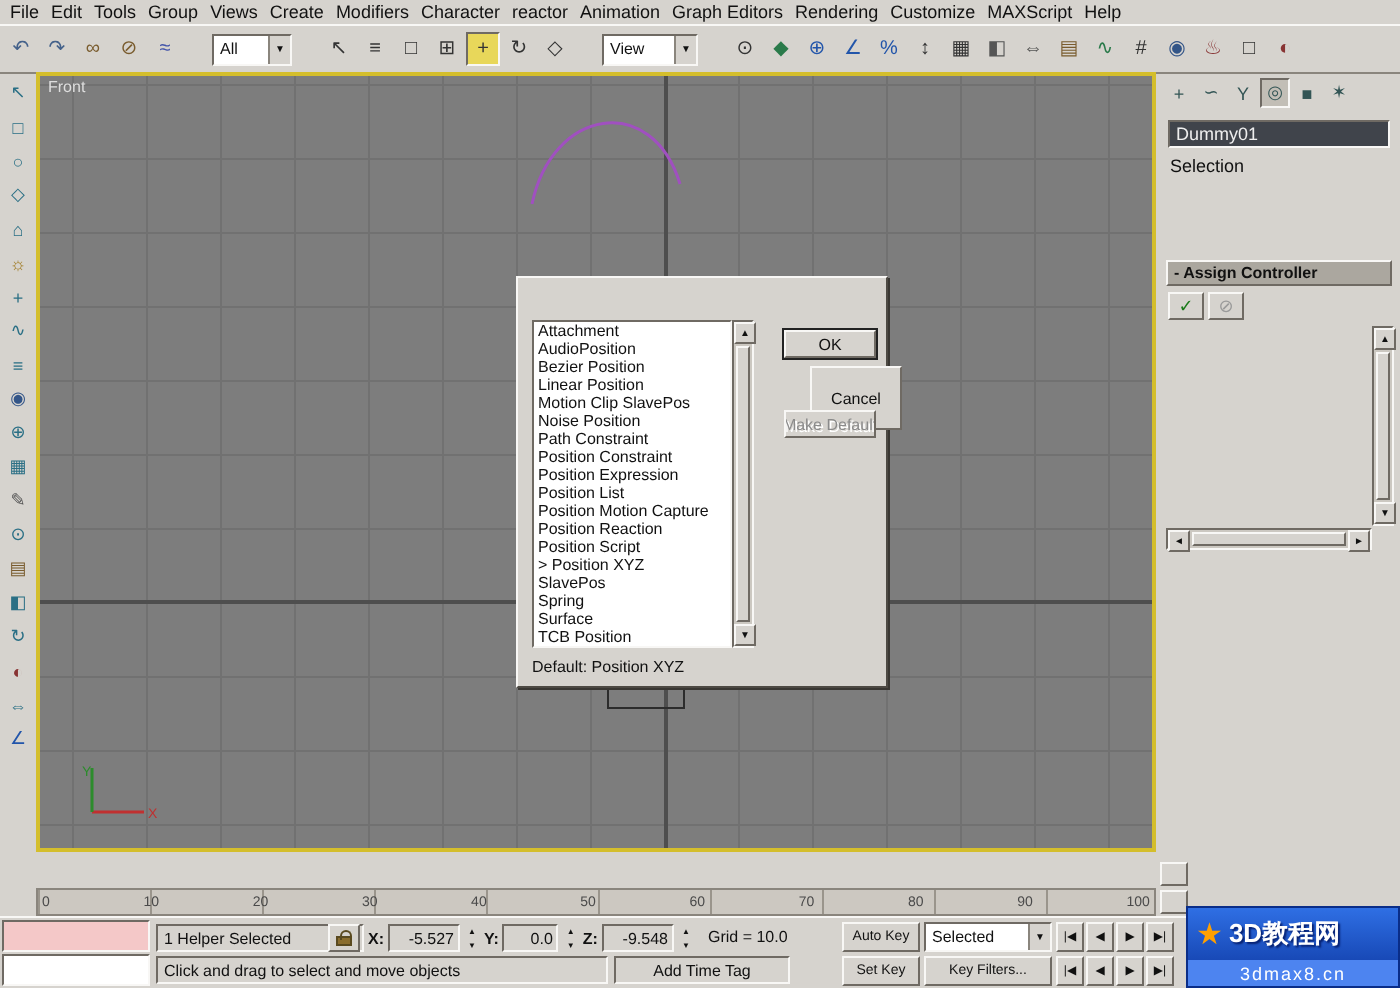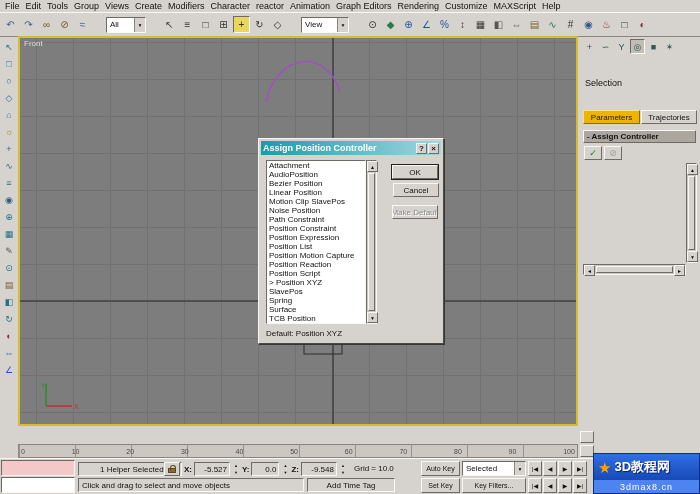--- a/index.html
+++ b/index.html
@@ -35,21 +35,21 @@
 .ts-btn{width:13px;height:10px;display:flex;align-items:center;justify-content:center;font-size:5px}
 .ts-thumb{width:66px;height:10px;display:flex;align-items:center;justify-content:center;font-size:8px;margin:0 1px}
 .ruler{position:absolute;left:18px;top:444px;width:560px;height:14px;background:#ccc8c1;border:1px solid #8a857d;background-image:repeating-linear-gradient(90deg,#9a958c 0 1px,transparent 1px 56px)}
 .ruler-labels{position:absolute;inset:0;display:flex;justify-content:space-between;align-items:center;padding:0 2px}
 .tick-label{font-size:7px;color:#4a4a4a}
 .misc-btn{position:absolute;width:14px;height:12px;z-index:2}
 
 .status-bar{position:absolute;left:0;top:458px;width:700px;height:36px;background:#d6d3ce;border-top:1px solid #f8f7f5}
 .mini-pink{position:absolute;left:1px;top:1px;width:74px;height:16px;background:#f4c8c8}
 .mini-white{position:absolute;left:1px;top:18px;width:74px;height:16px;background:#fff}
-.sel-field{position:absolute;left:78px;top:3px;width:104px;height:14px;display:flex;align-items:center;padding-left:21px;font-size:8px;overflow:hidden;white-space:nowrap}
+.sel-field{position:absolute;left:78px;top:3px;width:104px;height:14px;display:flex;align-items:center;padding-left:3px;font-size:8px;overflow:hidden;white-space:nowrap}
 .lock-btn{position:absolute;left:164px;top:3px;width:16px;height:14px;display:flex;align-items:center;justify-content:center}
 .lock-shape{position:relative;width:8px;height:5px;background:#8a6d2e;border:1px solid #5a4a20;margin-top:3px}
 .lock-shape::before{content:"";position:absolute;left:1px;top:-4px;width:4px;height:4px;border:1px solid #5a4a20;border-bottom:none;border-radius:3px 3px 0 0}
 .coords{position:absolute;left:184px;top:3px;display:flex;align-items:center;gap:2px}
 .axis-label{font-size:8px;font-weight:bold}
 .coord-field{height:14px;display:flex;align-items:center;justify-content:flex-end;padding:0 2px;font-size:8px;background:#d6d3ce}
 .spinner{display:flex;flex-direction:column;width:8px;height:14px}
 .spinner span{flex:1;display:flex;align-items:center;justify-content:center;font-size:4px;line-height:4px}
 .grid-label{position:absolute;left:354px;top:5px;font-size:8px;white-space:nowrap}
 .prompt-field{position:absolute;left:78px;top:19px;width:226px;height:14px;display:flex;align-items:center;padding-left:3px;font-size:8px;white-space:nowrap;overflow:hidden}
@@ -95,21 +95,21 @@
 .sb-thumb{flex:1;margin:1px}
 
 .dialog{position:absolute;left:258px;top:138px;width:186px;height:206px;background:#d6d3ce;border:1px solid;border-color:#f8f7f5 #4e4a44 #4e4a44 #f8f7f5;box-shadow:1px 1px 0 #3a3733;z-index:8}
 .dlg-title{position:absolute;left:2px;top:2px;right:2px;height:14px;background:linear-gradient(90deg,#1e9aa8,#9fd8e0);display:flex;align-items:center;padding:0 2px}
 .dlg-title-text{flex:1;color:#fff;font-weight:bold;font-size:9px;white-space:nowrap;overflow:hidden}
 .dlg-btn{width:11px;height:11px;display:flex;align-items:center;justify-content:center;font-size:8px;margin-left:1px;font-weight:bold}
 .dlg-list{position:absolute;left:7px;top:21px;width:100px;height:164px;background:#fff;overflow:hidden;padding-left:2px}
 .dlg-item{font-size:8px;line-height:9px;white-space:nowrap}
 .dlg-vscroll{position:absolute;left:107px;top:21px;width:11px;height:164px;background:#ccc8c1;display:flex;flex-direction:column}
 .dlg-ok{position:absolute;left:133px;top:26px;width:46px;height:14px;display:flex;align-items:center;justify-content:center;font-size:8px;outline:1px solid #222}
-.dlg-cancel{position:absolute;left:134px;top:44px;width:46px;height:14px;display:flex;align-items:center;justify-content:center;font-size:8px}
+.dlg-cancel{position:absolute;left:146px;top:44px;width:46px;height:32px;display:flex;align-items:center;justify-content:center;font-size:8px}
 .dlg-makedef{position:absolute;left:133px;top:66px;width:46px;height:14px;display:flex;align-items:center;justify-content:center;font-size:8px;color:#8b8b8b;text-shadow:1px 1px 0 #fff;overflow:hidden;white-space:nowrap}
 .dlg-default{position:absolute;left:7px;top:190px;font-size:8px;white-space:nowrap}
 </style>
 </head>
 <body>
 
 <div class="screen">
 
   <div class="menubar">
 
@@ -244,25 +244,22 @@
   <div class="panel">
     <div class="panel-tabs">
 
     <span class="ptab">+</span>
         <span class="ptab">∽</span>
         <span class="ptab">Y</span>
         <span class="ptab pressed">◎</span>
         <span class="ptab">■</span>
         <span class="ptab">✶</span>
       </div>
+    <div class="obj-name sunken">Dummy01</div>
     <div class="sel-label">Selection</div>
-    <div class="ptabs2">
-      <span class="tab-params">Parameters</span>
-      <span class="tab-traj raised">Trajectories</span>
-    </div>
     <div class="rollout raised">- Assign Controller</div>
     <div class="assign-btns">
       <span class="abtn raised" style="color:#1a7a1a">✓</span>
       <span class="abtn raised" style="color:#9a9a9a">⊘</span>
     </div>
     <div class="tree-vscroll sunken">
       <span class="sb-arrow raised">▲</span>
       <span class="sb-thumb raised"></span>
       <span class="sb-arrow raised">▼</span>
     </div>
@@ -320,25 +317,20 @@
     <div class="transport" style="left:528px;top:19px">
 
     <span class="trn raised">|◀</span>
         <span class="trn raised">◀</span>
         <span class="trn raised">▶</span>
         <span class="trn raised">▶|</span>
       </div>
   </div>
 
   <div class="dialog">
-    <div class="dlg-title">
-      <span class="dlg-title-text">Assign Position Controller</span>
-      <span class="dlg-btn raised">?</span>
-      <span class="dlg-btn raised">×</span>
-    </div>
     <div class="dlg-list sunken">
 
     <div class="dlg-item">Attachment</div>
         <div class="dlg-item">AudioPosition</div>
         <div class="dlg-item">Bezier Position</div>
         <div class="dlg-item">Linear Position</div>
         <div class="dlg-item">Motion Clip SlavePos</div>
         <div class="dlg-item">Noise Position</div>
         <div class="dlg-item">Path Constraint</div>
         <div class="dlg-item">Position Constraint</div>

